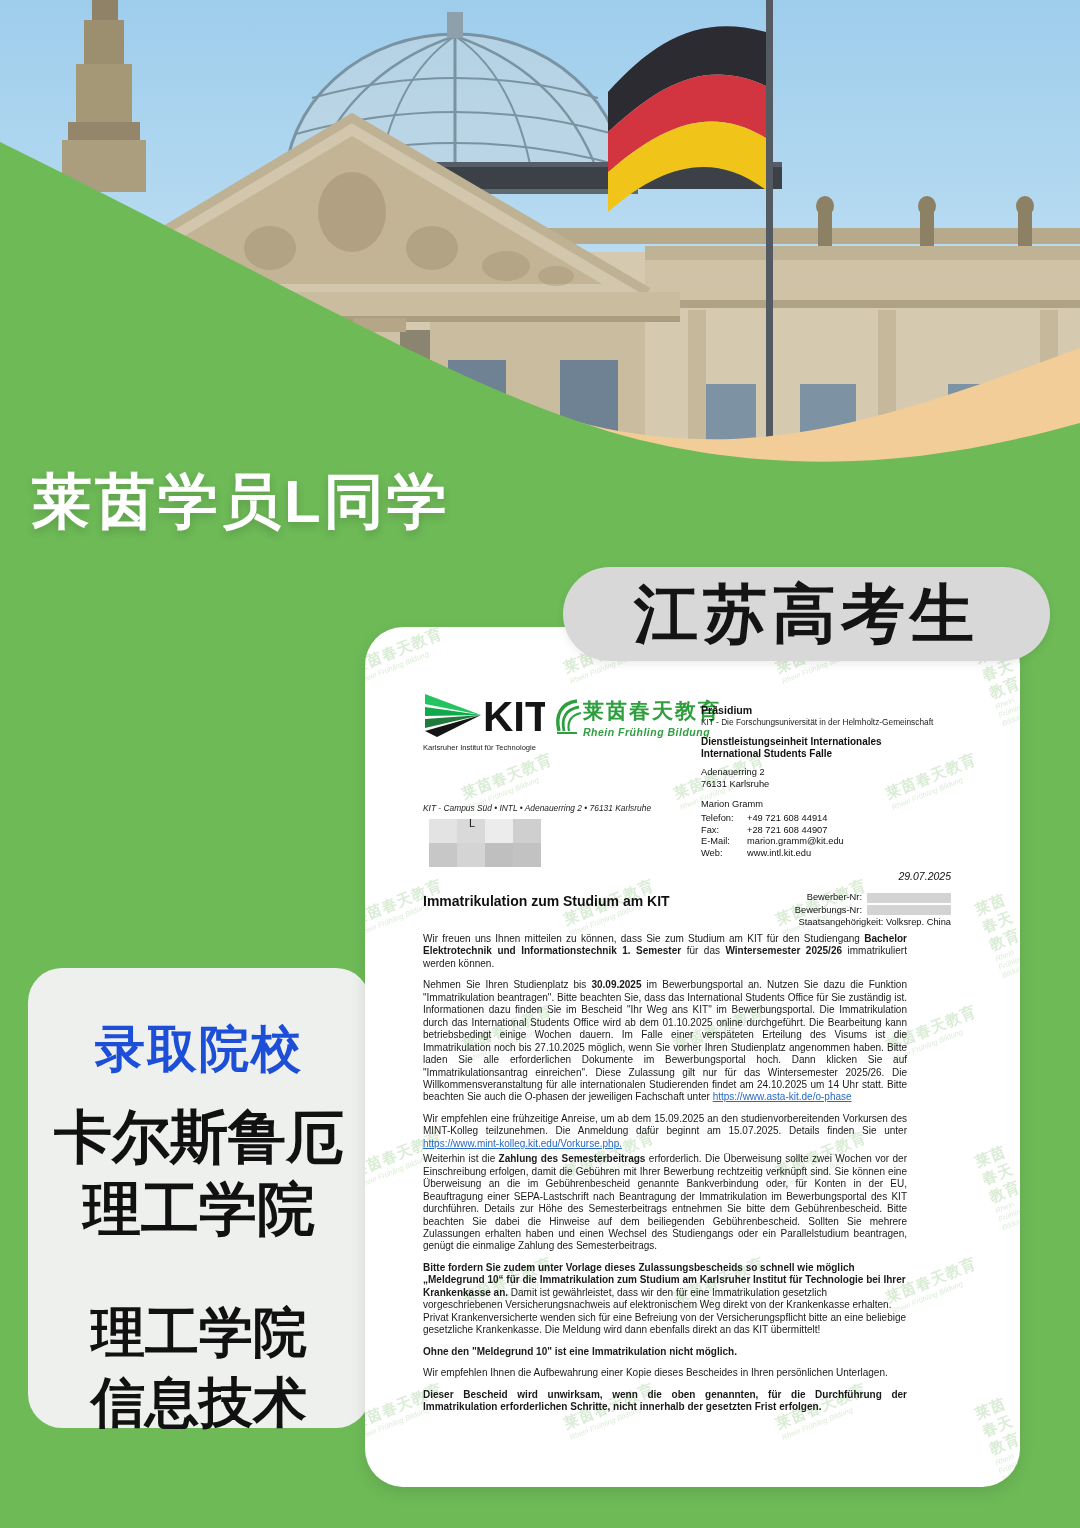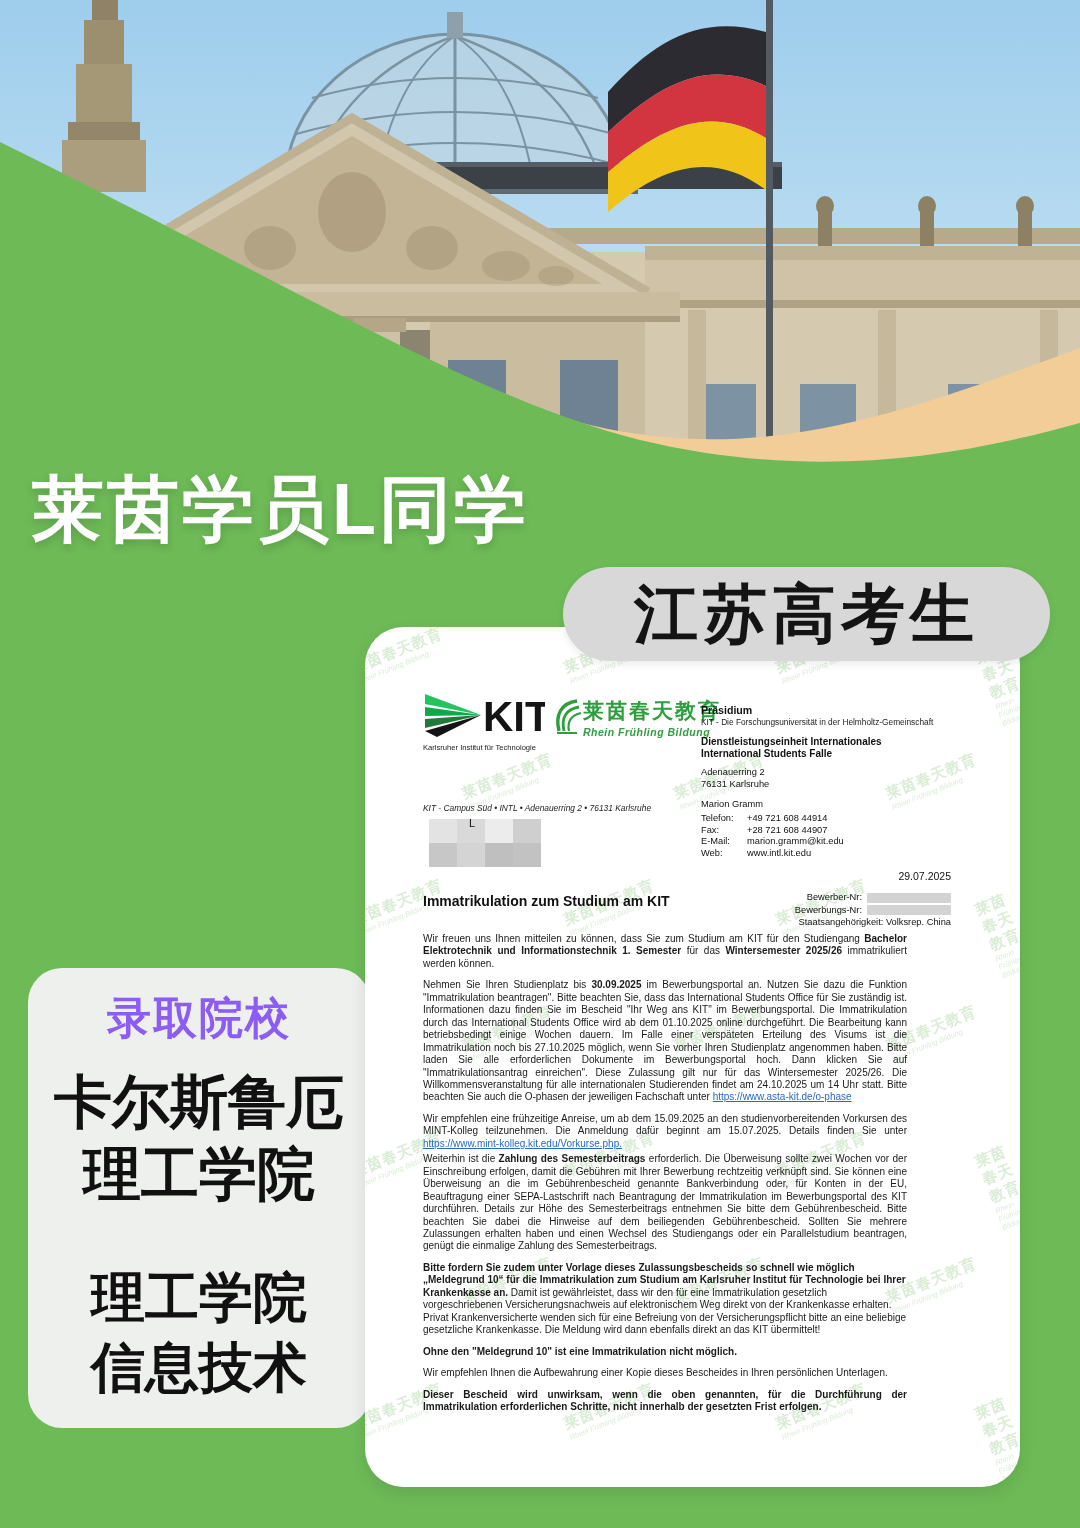--- a/index.html
+++ b/index.html
@@ -6,36 +6,36 @@
   body{
     width:1080px;height:1528px;position:relative;overflow:hidden;
     background:#6eba57;
     font-family:"Liberation Sans","DejaVu Sans",sans-serif;
   }
   
   .hero{position:absolute;left:0;top:0;width:1080px;height:470px;}
   
   .main-title{
     position:absolute;left:32px;top:462px;
-    font-size:72px;font-weight:800;color:#ffffff;letter-spacing:3px;
+    font-size:60px;font-weight:800;color:#ffffff;letter-spacing:3px;
     text-shadow:0 4px 8px rgba(0,0,0,.16);white-space:nowrap;
   }
   .subtitle-pill{
     position:absolute;left:563px;top:567px;width:487px;height:94px;
     background:#d8d8d8;border-radius:48px;z-index:6;
     display:flex;align-items:center;justify-content:center;
     font-size:64px;font-weight:800;color:#141414;letter-spacing:5px;
     box-shadow:0 3px 8px rgba(0,0,0,.08);
   }
   
   .side-card{
     position:absolute;left:28px;top:968px;width:342px;height:460px;
     background:#eef0ed;border-radius:34px;z-index:2;text-align:center;
   }
-  .side-green{margin-top:21px;font-size:44px;font-weight:800;color:#8b5cf6;letter-spacing:2px;}
+  .side-green{margin-top:48px;font-size:50px;font-weight:800;color:#1d4ed8;letter-spacing:2px;}
   .side-school{margin-top:18px;font-size:58px;line-height:72px;font-weight:800;color:#111;}
   .side-major{margin-top:52px;font-size:54px;line-height:70px;font-weight:800;color:#111;}
   
   .sheet{
     position:absolute;left:365px;top:627px;width:655px;height:860px;
     background:#ffffff;border-radius:38px;z-index:3;overflow:hidden;
     box-shadow:0 6px 16px rgba(0,0,0,.10);
   }
   .wm-layer{position:absolute;inset:0;z-index:0;pointer-events:none;}
   .wm{position:absolute;transform:rotate(-22deg);color:rgba(132,191,120,.30);text-align:left;}
@@ -58,21 +58,21 @@
   .rc-row{display:table-row;}
   .rc-cl{display:table-cell;width:46px;padding:0;}
   .rc-cv{display:table-cell;}
   .sender-line{position:absolute;left:58px;top:176px;font-size:8.4px;color:#222;white-space:nowrap;font-style:italic;}
   .recipient{position:absolute;left:64px;top:192px;width:112px;height:48px;}
   .mosaic{position:absolute;inset:0;display:flex;flex-wrap:wrap;}
   .mosaic div{width:28px;height:24px;}
   .m1{background:#d9d9d9;} .m2{background:#c7c7c7;} .m3{background:#e3e3e3;} .m4{background:#cfcfcf;}
   .m5{background:#bfbfbf;} .m6{background:#d4d4d4;} .m7{background:#ececec;} .m8{background:#c2c2c2;}
   .recipient-L{position:absolute;left:40px;top:-2px;font-size:11px;color:#111;z-index:2;}
-  .date-line{position:absolute;left:336px;top:243px;width:250px;text-align:right;font-size:10.5px;color:#111;}
+  .date-line{position:absolute;left:336px;top:243px;width:250px;text-align:right;font-size:10.5px;color:#111;font-style:italic;}
   .subject{position:absolute;left:58px;top:266px;font-size:14px;font-weight:bold;color:#111;white-space:nowrap;}
   .meta-block{position:absolute;left:306px;top:264px;width:280px;text-align:right;font-size:9.3px;line-height:12.6px;color:#111;}
   .redact{display:inline-block;width:84px;height:10px;background:#d3d3d3;vertical-align:middle;margin-left:5px;border-radius:1px;}
   
   .letter-body{position:absolute;left:58px;top:306px;width:484px;font-size:10px;line-height:12.45px;color:#191919;}
   .para{margin:0 0 9px;text-align:justify;}
   .para.left{text-align:left;}
   .para.tight{margin-bottom:3px;}
   .para b{font-weight:bold;}
   .lnk{color:#2769c4;text-decoration:underline;}

